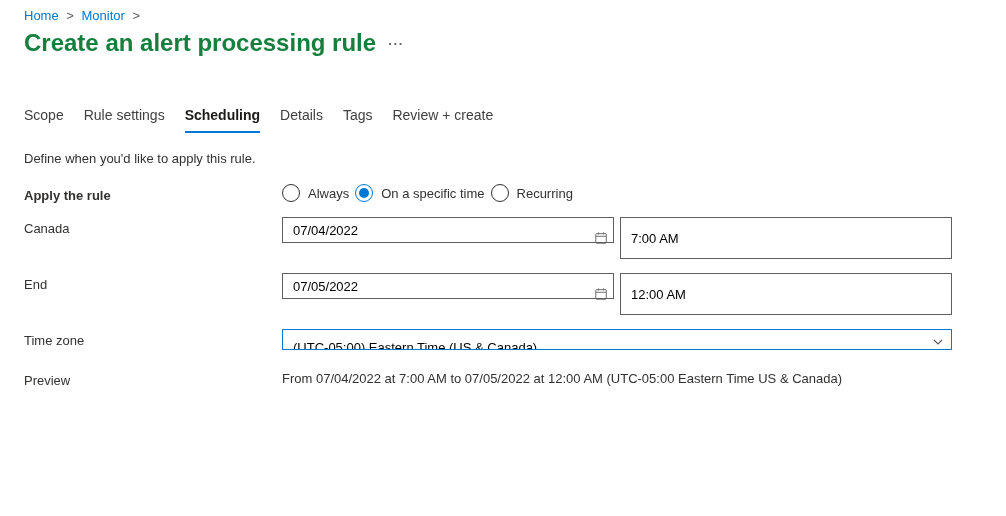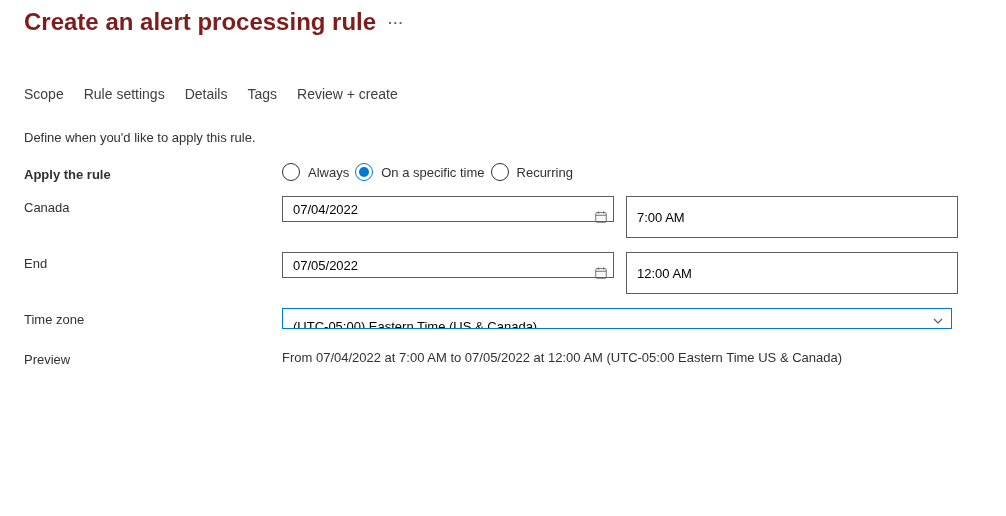--- a/index.html
+++ b/index.html
@@ -28,21 +28,21 @@
   }
   .title-row {
     display: flex;
     align-items: center;
     gap: 12px;
   }
   h1 {
     font-size: 24px;
     font-weight: 600;
     margin: 0 0 20px 0;
-    color: #7f1d1d;
+    color: #15803d;
   }
   .more-dots {
     color: #605e5c;
     font-weight: bold;
     letter-spacing: 1px;
     cursor: pointer;
     margin-bottom: 20px;
   }
   .tabs {
     display: flex;
@@ -97,21 +97,21 @@
     flex-shrink: 0;
   }
   .radio-circle.checked { border-color: #0078d4; }
   .radio-dot {
     width: 10px;
     height: 10px;
     background: #0078d4;
     border-radius: 50%;
   }
   .radio-text { font-size: 13px; }
-  .date-time-row { display: flex; gap: 12px; }
+  .date-time-row { display: flex; gap: 6px; }
   .date-input-wrap {
     position: relative;
     width: 332px;
   }
   .date-input {
     width: 100%;
     height: 26px;
     border: 1px solid #605e5c;
     padding: 2px 28px 2px 10px;
     font-size: 13px;
@@ -161,29 +161,36 @@
   }
   .preview-text {
     padding-top: 2px;
     font-size: 13px;
   }
 </style>
 </head>
 <body>
 
 <div class="page">
+  <div class="breadcrumb">
+    <a>Home</a>
+    <span class="sep">&gt;</span>
+    <a>Monitor</a>
+    <span class="sep">&gt;</span>
+  </div>
 
   <div class="title-row">
     <h1>Create an alert processing rule</h1>
     <span class="more-dots">···</span>
   </div>
 
   <div class="tabs">
     <div class="tab">Scope</div>
     <div class="tab">Rule settings</div>
+    <div class="tab active">Scheduling</div>
     <div class="tab">Details</div>
     <div class="tab">Tags</div>
     <div class="tab">Review + create</div>
   </div>
 
   <div class="intro">Define when you'd like to apply this rule.</div>
 
   <div class="form-row">
     <div class="form-label bold">Apply the rule</div>
     <div class="form-field">

